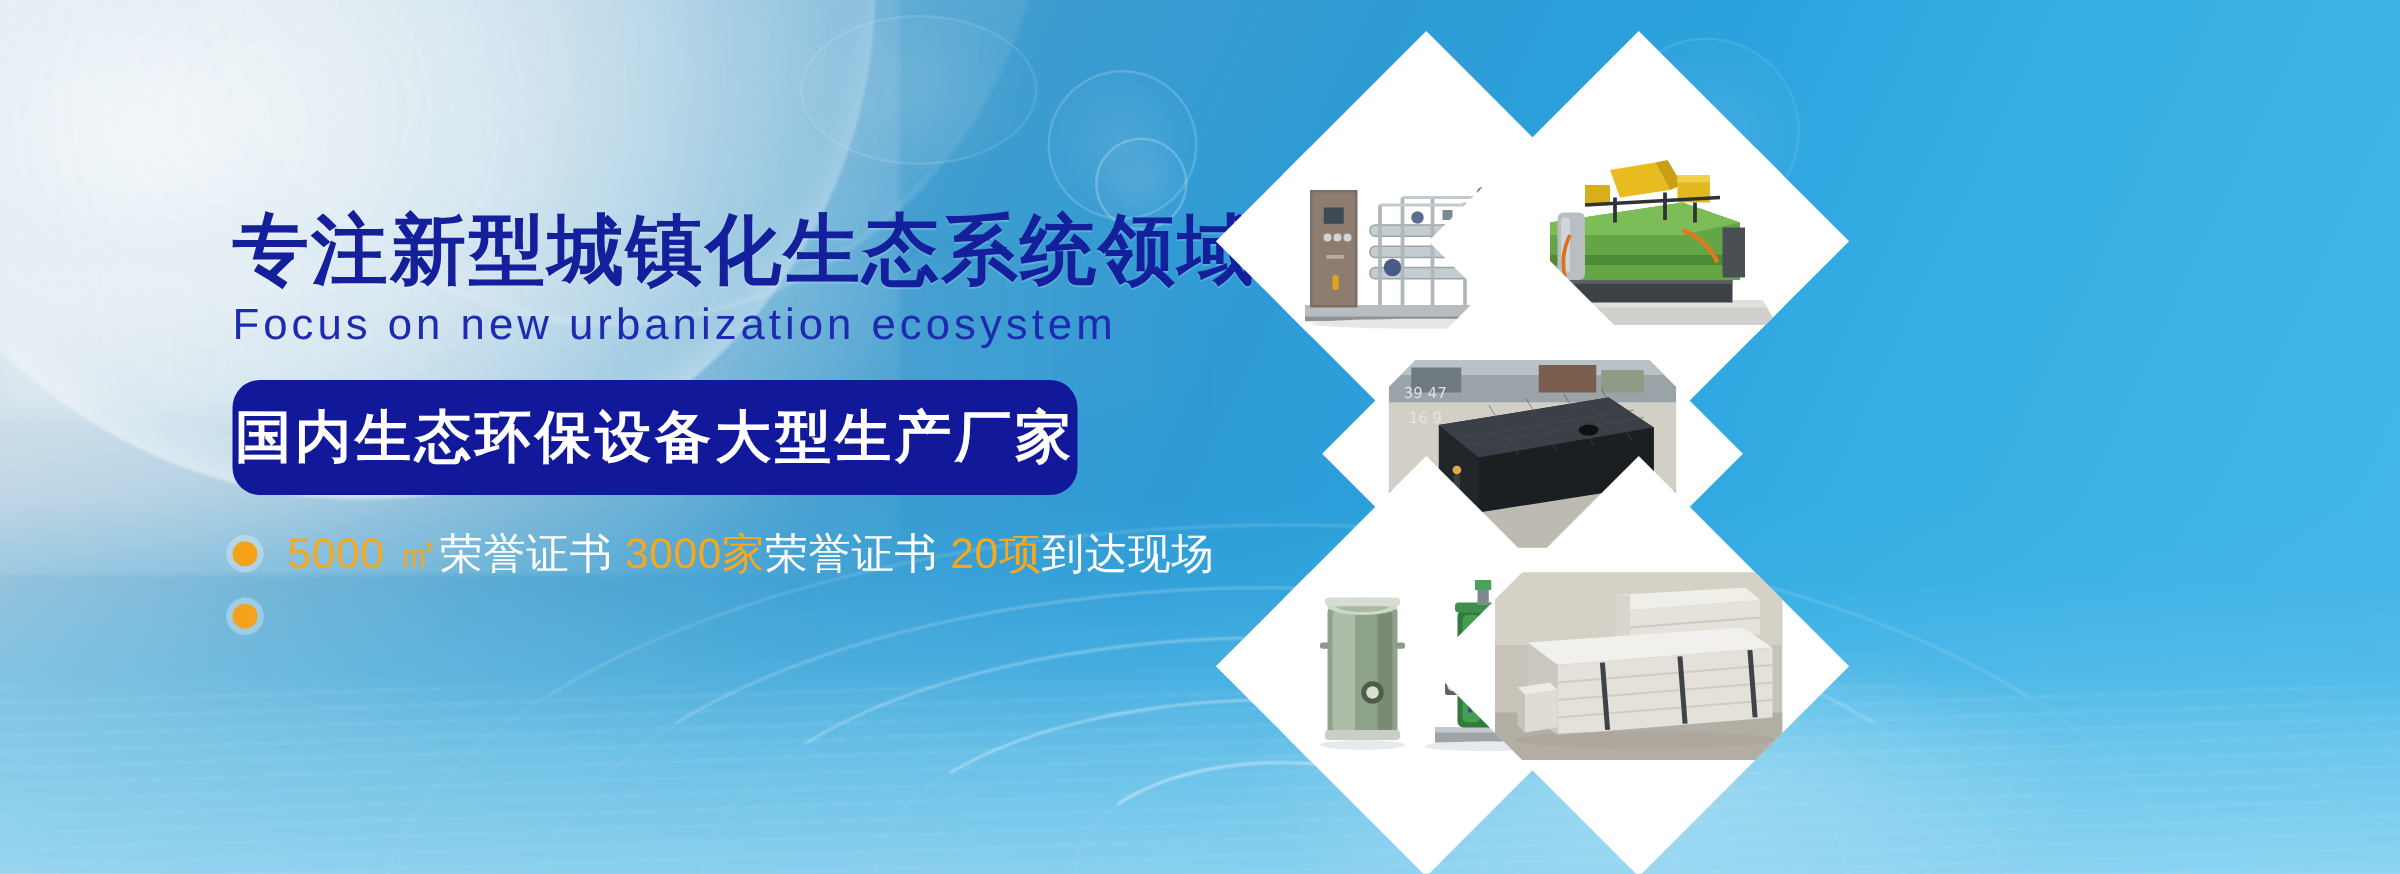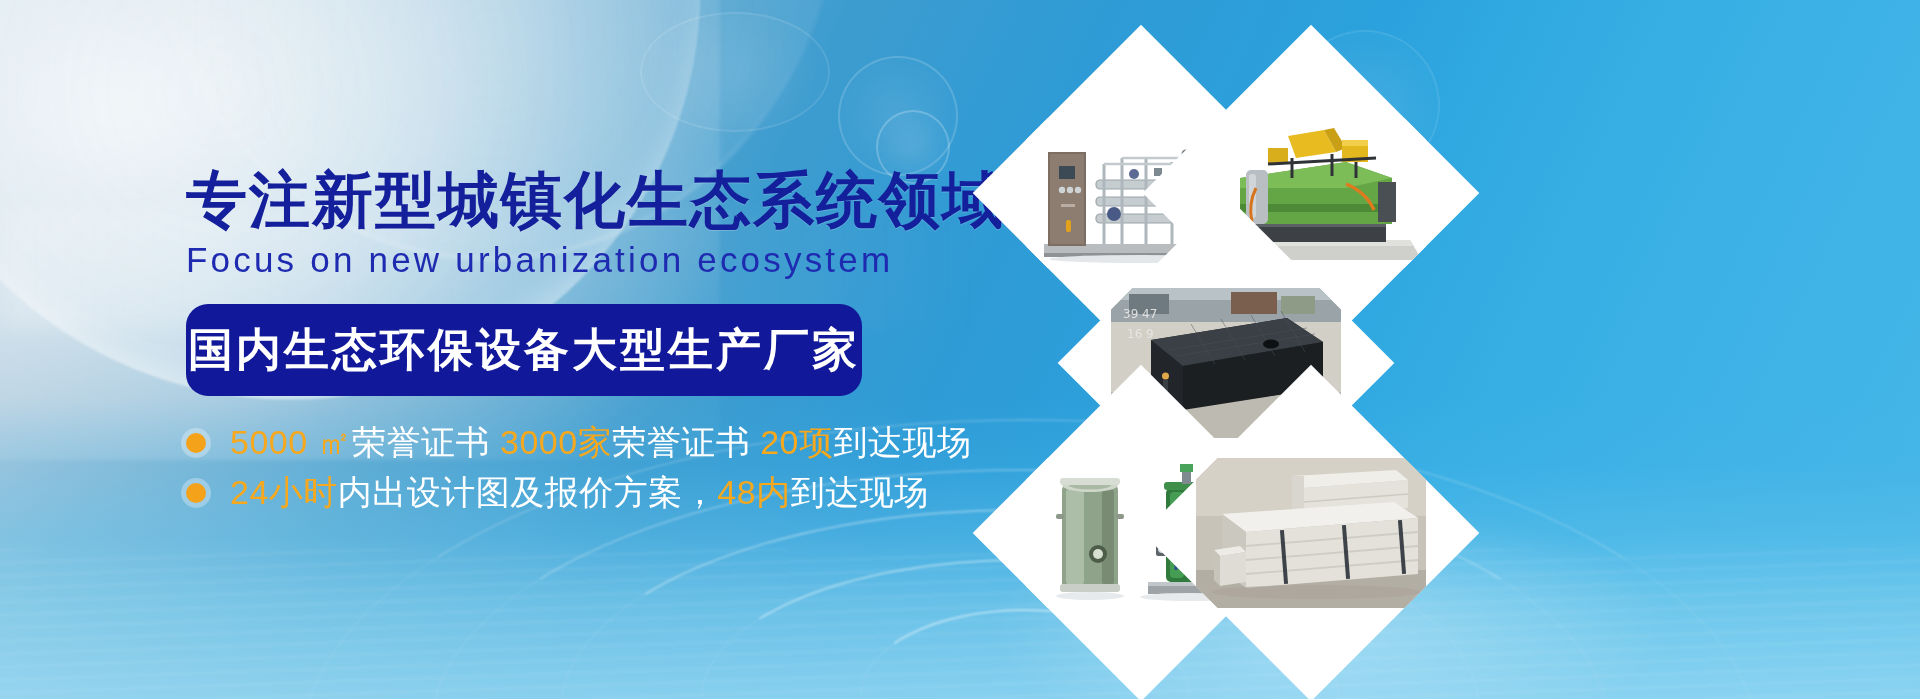--- a/index.html
+++ b/index.html
@@ -249,21 +249,20 @@
 
     <div class="bullets">
 
       <div class="bullet-row">
         <span class="dot"></span>
         <span class="btext"><span class="hl">5000 ㎡</span><span>荣誉证书</span><span class="hl"> 3000家</span><span>荣誉证书</span><span class="hl"> 20项</span><span>到达现场</span></span>
       </div>
 
       <div class="bullet-row">
         <span class="dot"></span>
-        <span class="btext"><span class="hl">24小时</span><span>内出设计图及报价方案，</span><span class="hl">48内</span><span>到达现场</span></span>
       </div>
 
     </div>
   </div>
 
   <div class="diamonds">
 
     <div class="dia d1">
       <div class="inner">
         <svg class="photo" viewBox="0 0 230 150">

